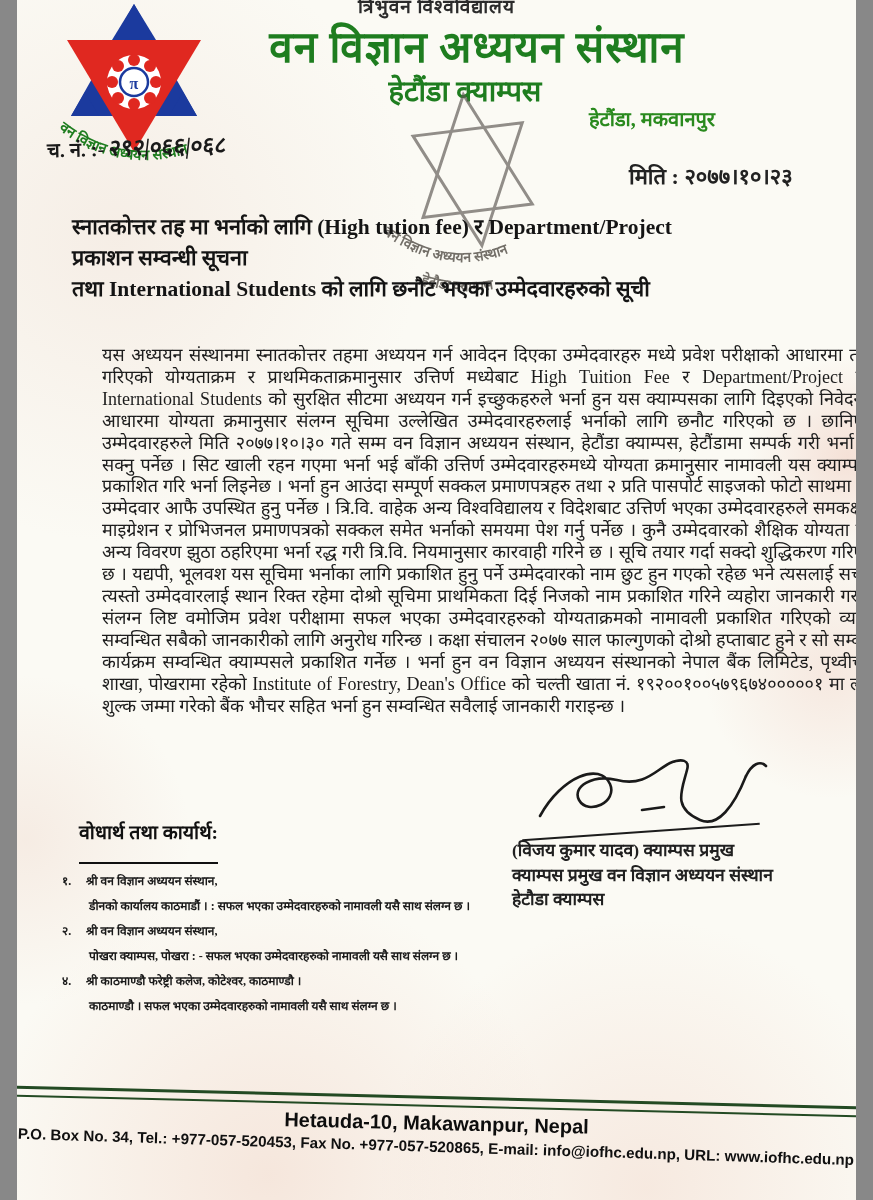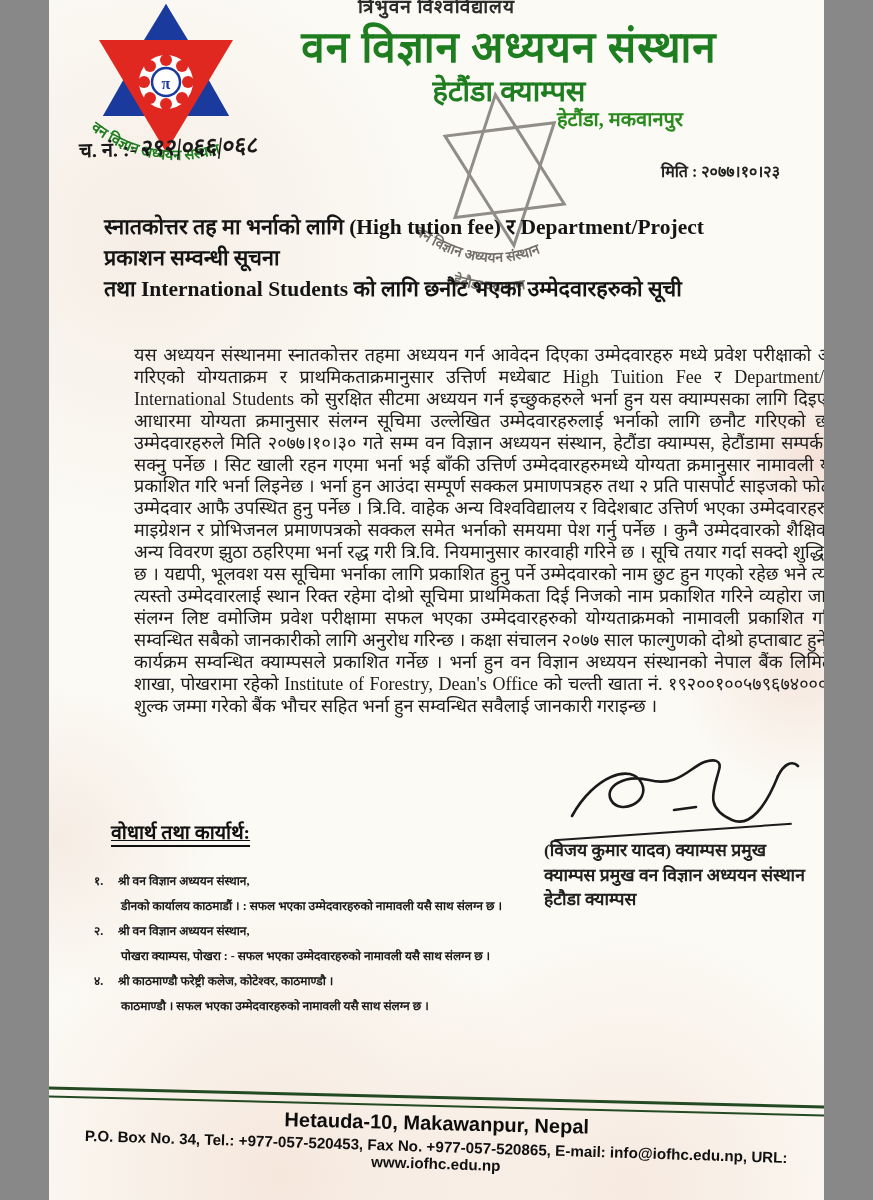--- a/index.html
+++ b/index.html
@@ -1,61 +1,61 @@
 <!DOCTYPE html>
 <html><head>
 <meta charset="utf-8">
 <style>
   html,body{margin:0;padding:0;background:#888;}
   .page{
-    position:relative;width:775px;height:1200px;margin:0 auto;overflow:hidden;
+    position:relative;width:839px;height:1200px;margin:0 auto;overflow:hidden;
     font-family:"Liberation Serif","DejaVu Serif",serif;color:#1d1d1d;
     background:
       radial-gradient(circle at 99% 38%, rgba(228,160,140,.28), rgba(228,160,140,0) 9%),
       radial-gradient(circle at 97% 56%, rgba(225,160,140,.20), rgba(225,160,140,0) 12%),
       radial-gradient(circle at 30% 98%, rgba(233,185,165,.30), rgba(233,185,165,0) 22%),
       radial-gradient(circle at 75% 99%, rgba(233,185,165,.26), rgba(233,185,165,0) 20%),
       radial-gradient(circle at 1% 70%, rgba(222,172,152,.18), rgba(222,172,152,0) 14%),
       radial-gradient(circle at 12% 20%, rgba(240,225,215,.5), rgba(240,225,215,0) 25%),
       #fbfaf4;
   }
   
   .univ-line{position:absolute;top:-7px;left:0;right:0;text-align:center;
     font-size:19px;font-weight:bold;color:#2b2b2b;letter-spacing:1px;}
   .institute-title{position:absolute;top:16px;left:160px;width:600px;text-align:center;
     font-size:42px;font-weight:bold;color:#1e7d1f;letter-spacing:1px;transform:scaleY(1.04);}
-  .campus-title{position:absolute;top:70px;left:160px;width:600px;text-align:center;
+  .campus-title{position:absolute;top:70px;left:148px;width:600px;text-align:center;
     font-size:29px;font-weight:bold;color:#1e7d1f;}
   .logo{position:absolute;left:22px;top:0;width:240px;height:185px;}
   .stamp{position:absolute;left:352px;top:86px;width:210px;height:230px;opacity:.85;}
   .ref-line{position:absolute;left:30px;top:130px;font-size:20px;color:#1a1a1a;
     transform:rotate(-1.5deg);white-space:nowrap;}
   .ref-line .lbl{font-weight:bold;}
   .ref-line .num{font-size:23px;font-weight:bold;transform:skewX(-8deg);display:inline-block;}
   .addr-block{position:absolute;right:12px;top:106px;width:255px;text-align:left;
     color:#2a8a1e;font-weight:bold;line-height:26px;}
   .addr-block .l1{font-size:20px;}
   .addr-block .l2{font-size:19px;}
-  .date-line{position:absolute;left:612px;top:160px;font-size:16px;color:#222;font-weight:bold;}
+  .date-line{position:absolute;left:612px;top:160px;font-size:22px;color:#222;font-weight:bold;}
   
   .subject{position:absolute;top:212px;left:55px;right:30px;text-align:left;
     font-size:21.5px;font-weight:bold;color:#141414;line-height:31px;}
   
   .body-text{position:absolute;left:85px;top:345px;width:780px;
     font-size:18px;line-height:21.9px;text-align:justify;color:#1c1c1c;}
   
   .sig-svg{position:absolute;left:505px;top:758px;width:260px;height:75px;}
   .sig-rule{position:absolute;left:505px;top:831px;width:238px;border-top:2px solid #1c1c1c;
     transform:rotate(-4deg);}
   .sig-block{position:absolute;left:495px;top:838px;width:375px;text-align:left;
     font-size:17.5px;font-weight:bold;color:#202020;line-height:24.5px;}
   .sig-block .campus-l{padding-right:58px;}
   
   .cc-heading{position:absolute;left:62px;top:818px;font-size:19.5px;font-weight:bold;color:#101010;}
-  .cc-heading span{border-bottom:2px solid #101010;padding-bottom:2px;text-decoration:underline;}
+  .cc-heading span{border-bottom:2px solid #101010;padding-bottom:19px;}
   .cc-list{position:absolute;left:45px;top:853px;width:805px;font-size:12px;
     font-weight:bold;color:#191919;line-height:25px;margin-top:16px;}
   .cc-item .l2{padding-left:27px;}
   .cc-item .num{display:inline-block;width:24px;}
   
   .footer{position:absolute;left:-12px;right:-12px;top:1096px;transform:rotate(1.4deg);}
   .double-rule{height:6px;border-top:3px solid #234a23;border-bottom:2px solid #234a23;}
   .footer-address{text-align:center;font-family:"Liberation Sans","DejaVu Sans",sans-serif;
     font-size:20px;font-weight:bold;color:#0d0d0d;margin-top:5px;}
   .footer-contact{text-align:center;font-family:"Liberation Sans","DejaVu Sans",sans-serif;

